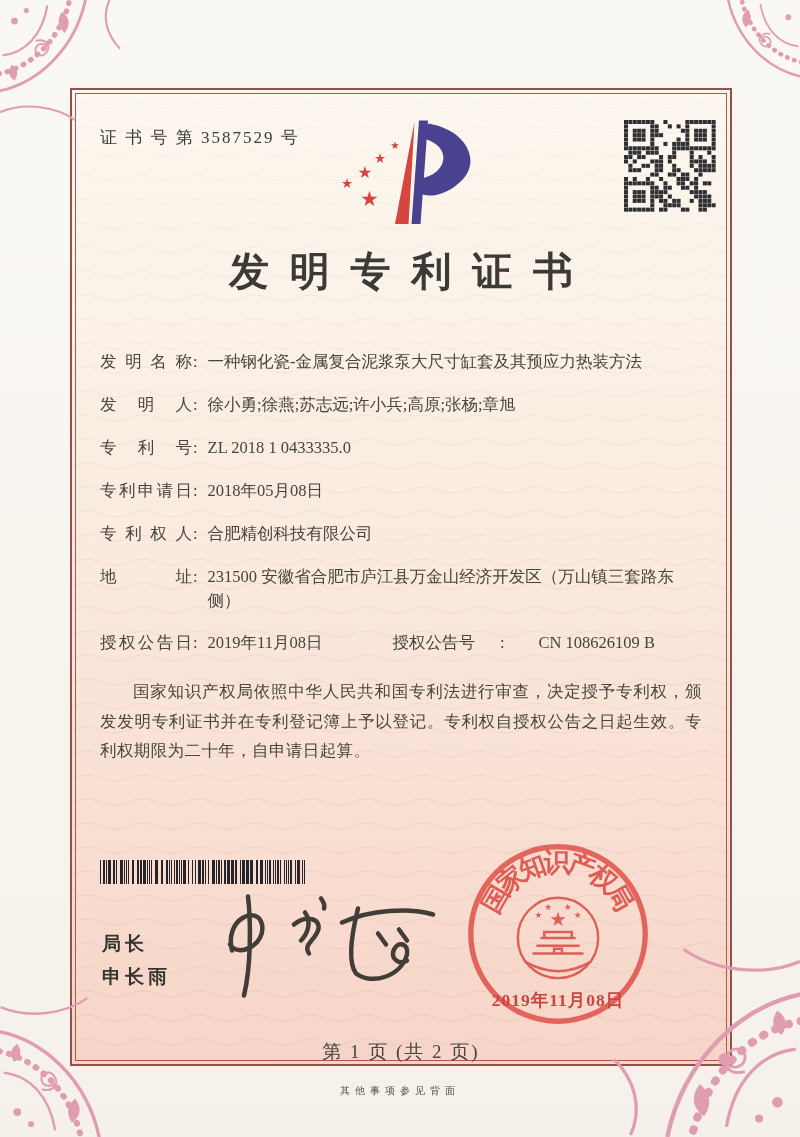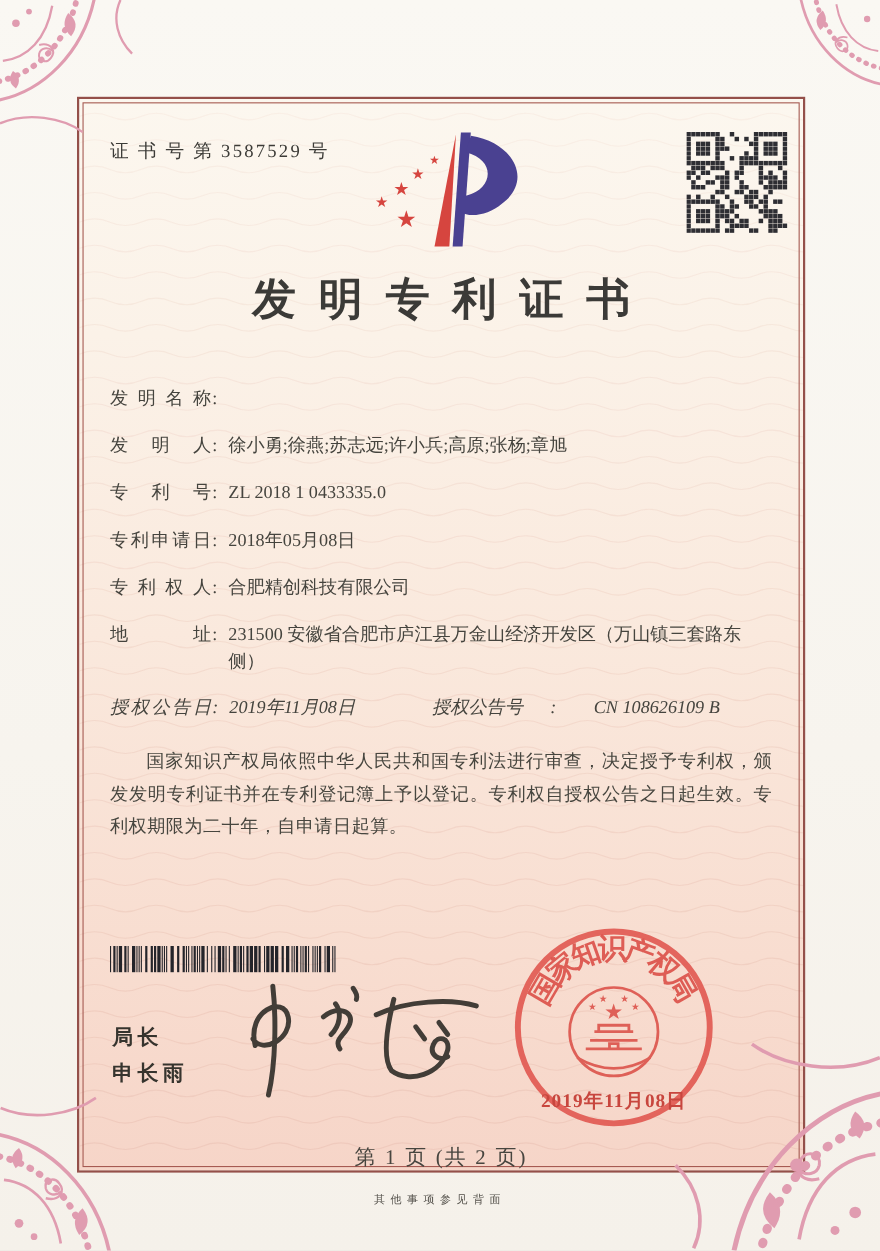--- a/index.html
+++ b/index.html
@@ -31,21 +31,21 @@
   .title{
     position:absolute;left:0;right:0;top:154px;text-align:center;
     font-size:40px;font-weight:700;color:#3b3a37;
     letter-spacing:0.52em;text-indent:0.52em;
   }
   .content{position:absolute;left:28px;right:28px;top:260px;color:#45443e;}
   .frow{display:flex;margin-bottom:19px;font-size:16.5px;line-height:1.45;}
   .lbl{flex:none;width:92px;text-align:justify;text-align-last:justify;text-justify:inter-character;}
   .colon{flex:none;margin:0 10px 0 1px;}
   .val{flex:1;}
-  .grant-row{display:flex;font-size:16.5px;margin-bottom:6px;line-height:1.45;font-style:italic;}
+  .grant-row{display:flex;font-size:16.5px;margin-bottom:6px;line-height:1.45;}
   .grant-col2{margin-left:70px;display:flex;gap:24px;}
   .para{font-size:16.5px;line-height:1.78;text-align:justify;text-indent:2em;letter-spacing:0.4px;margin:0 0 4px 0;color:#47463f;}
   .para:first-of-type{margin-top:22px;}
   .barcode{position:absolute;left:28px;top:770px;width:208px;height:24px;}
   .director{position:absolute;left:30px;top:838px;font-size:19px;font-weight:600;letter-spacing:4px;color:#36342e;line-height:1.72;}
   .signature{position:absolute;left:132px;top:796px;width:240px;height:115px;}
   .seal{position:absolute;left:388px;top:746px;width:196px;height:196px;}
   .seal svg{width:100%;height:100%;display:block;}
   .seal-date{
     position:absolute;left:384px;top:898px;width:204px;text-align:center;
@@ -408,20 +408,21 @@
         <rect x="74.48" y="87.62" width="4.03" height="4.03" fill="#2e2e33"></rect>
         <rect x="78.86" y="87.62" width="4.03" height="4.03" fill="#2e2e33"></rect>
       </svg>
 
     <div class="title">发明专利证书</div>
 
     <div class="content">
       <div class="frow">
         <span class="lbl">发明名称</span>
           <span class="colon">:</span>
+        <span class="val">一种钢化瓷-金属复合泥浆泵大尺寸缸套及其预应力热装方法</span>
       </div>
       <div class="frow">
         <span class="lbl">发明人</span>
           <span class="colon">:</span>
         <span class="val">徐小勇;徐燕;苏志远;许小兵;高原;张杨;章旭</span>
       </div>
       <div class="frow">
         <span class="lbl">专利号</span>
           <span class="colon">:</span>
         <span class="val">ZL 2018 1 0433335.0</span>

